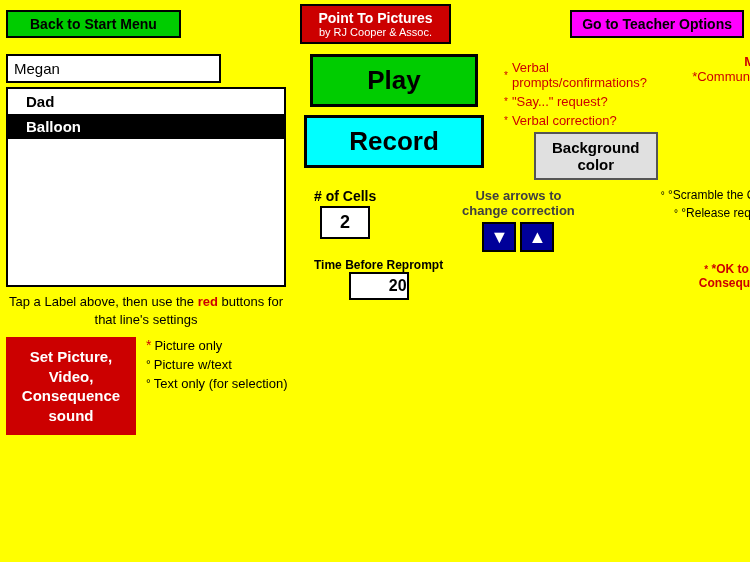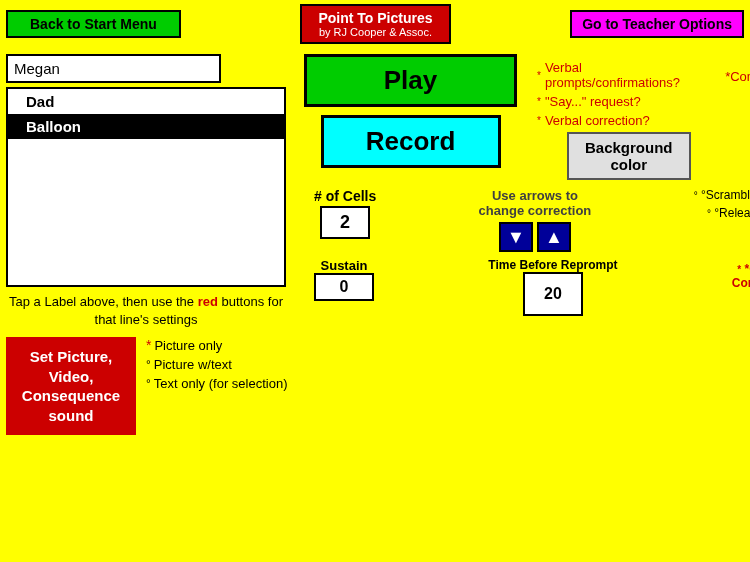--- a/index.html
+++ b/index.html
@@ -160,21 +160,21 @@
     .mode-value {
       font-size: 13px;
       color: #cc0000;
     }
     .btn-play {
       background-color: #00cc00;
       border: 3px solid #000;
       font-size: 26px;
       font-weight: bold;
       color: #000;
-      width: 213px;
+      width: 168px;
       padding: 8px 0;
       cursor: pointer;
       text-align: center;
       margin-bottom: 8px;
     }
     .btn-record {
       background-color: #00ffff;
       border: 3px solid #000;
       font-size: 26px;
       font-weight: bold;
@@ -277,22 +277,22 @@
       font-size: 12px;
       font-weight: bold;
       color: #000;
     }
     .time-value {
       border: 2px solid #000;
       background: #fff;
       font-size: 16px;
       font-weight: bold;
       width: 60px;
-      text-align: center;
-      padding: 11px 0;
+      text-align: right;
+      padding: 3px 0;
       margin: 0 auto;
     }
 
     .scramble-release {
       text-align: right;
       font-size: 12px;
       color: #000;
     }
     .scramble-release div {
       margin-bottom: 4px;
@@ -447,24 +447,20 @@
           <span>°Scramble the Order</span>
         </div>
         <div>
           <span class="small-circle">°</span>
           <span>°Release required</span>
         </div>
       </div>
     </div>
 
     <div class="rp-bottom-row">
-      <div class="sustain-section">
-        <div class="sustain-label">Sustain</div>
-        <div class="sustain-value">0</div>
-      </div>
       <div class="time-section">
         <div class="time-label">Time Before Reprompt</div>
         <div class="time-value">20</div>
       </div>
       <div class="ok-stop">
         <div>
           <span class="star">*</span>
           <span>*OK to stop</span>
         </div>
         <div>Consequence</div>

